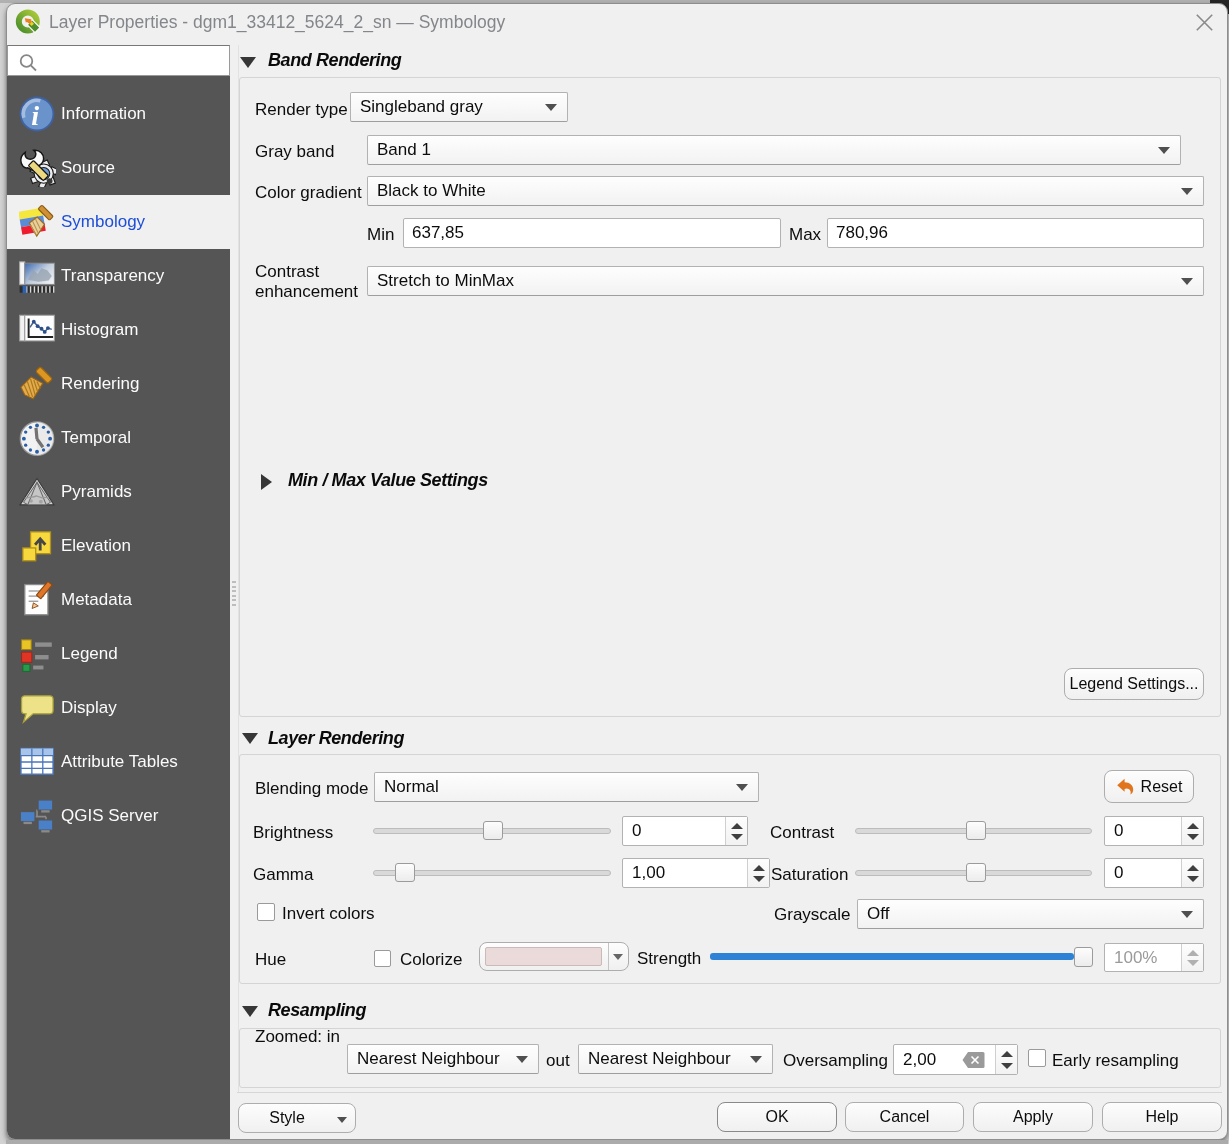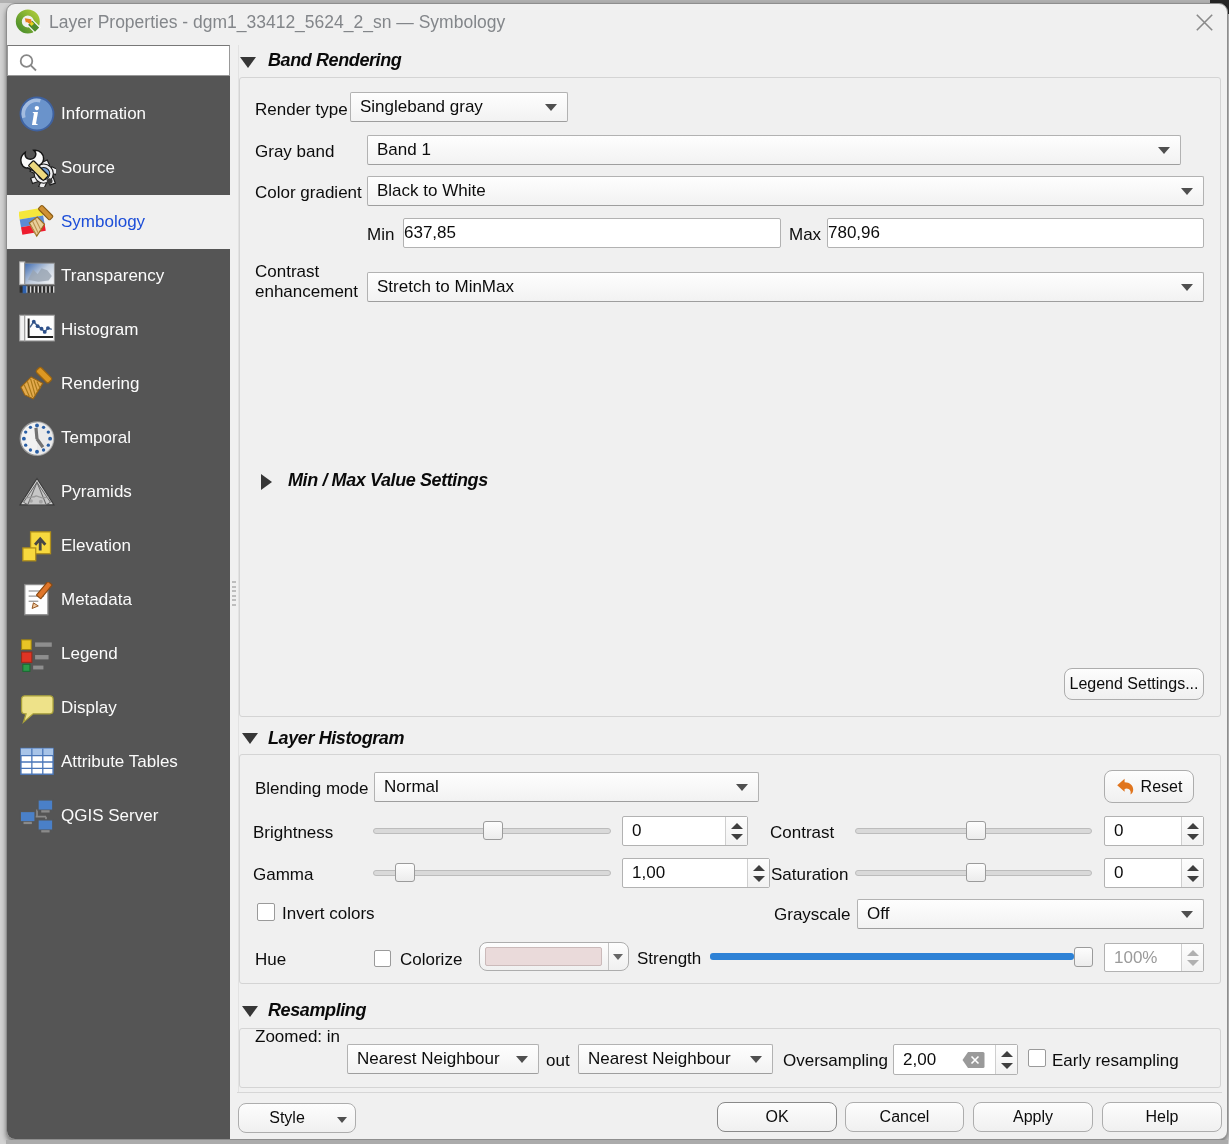--- a/index.html
+++ b/index.html
@@ -22,21 +22,21 @@
 
 #vline { left:238px; top:45px; width:1px; height:1047px; background:#e2e2e2; }
 #splitdots { left:232px; top:581px; width:4px; height:26px; background:repeating-linear-gradient(#bdbdbd 0 2px, transparent 2px 4.5px); }
 .tri-d { width:0; height:0; border-left:8px solid transparent; border-right:8px solid transparent; border-top:11px solid #363636; }
 .tri-r { width:0; height:0; border-top:8px solid transparent; border-bottom:8px solid transparent; border-left:11px solid #363636; }
 .hdr { font-size:18px; font-weight:bold; color:#0a0a0a; letter-spacing:-0.4px;font-style:italic; }
 .frame { border:1px solid #d4d4d4; border-radius:3px; }
 .lbl { font-size:17px; color:#0c0c0c; line-height:20px; }
 .combo { background:linear-gradient(#fefefe,#f2f2f2); border:1px solid #b2b2b2; border-bottom-color:#9e9e9e; border-radius:2px; font-size:17px; color:#0c0c0c; display:flex; align-items:center; padding-left:9px; }
 .combo .arr { position:absolute; right:10px; top:50%; margin-top:-3px; width:0; height:0; border-left:6px solid transparent; border-right:6px solid transparent; border-top:7px solid #4f4f4f; }
-.input { background:#fff; border:1px solid #b2b2b2; border-radius:2px; font-size:17px; color:#0c0c0c; display:flex; align-items:center; }
+.input { background:#fff; border:1px solid #b2b2b2; border-radius:2px; font-size:17px; color:#0c0c0c; display:flex; align-items:center; padding-left:8px; }
 .btn { background:linear-gradient(#fdfdfd,#f0f0f0); border:1px solid #adadad; border-radius:8px; font-size:16px; color:#0c0c0c; display:flex; align-items:center; justify-content:center; }
 .spin { background:#fff; border:1px solid #b2b2b2; border-radius:2px; font-size:17px; color:#0c0c0c; }
 .spin .val { position:absolute; left:9px; top:50%; transform:translateY(-50%); }
 .spin .arrs { position:absolute; right:0; top:0; bottom:0; width:22px; border-left:1px solid #cfcfcf; background:linear-gradient(#fdfdfd,#f2f2f2); }
 .spin .up { position:absolute; left:50%; top:5.5px; margin-left:-6px; width:0; height:0; border-left:6px solid transparent; border-right:6px solid transparent; border-bottom:6.5px solid #3f3f3f; }
 .spin .dn { position:absolute; left:50%; bottom:5px; margin-left:-6px; width:0; height:0; border-left:6px solid transparent; border-right:6px solid transparent; border-top:6.5px solid #3f3f3f; }
 .track { background:#d9d9d9; border:1px solid #bcbcbc; border-radius:3px; height:6px; }
 .handle { position:absolute; width:20px; height:19px; background:linear-gradient(#fdfdfd,#ececec); border:1px solid #9b9b9b; border-radius:3px; top:-8px; }
 .cb { background:#fff; border:1px solid #9a9a9a; border-radius:2px; width:18px; height:18px; }
 </style>
@@ -281,26 +281,26 @@
 <div class="abs combo" style="left:350px;top:92px;width:218px;height:30px">Singleband gray<i class="arr"></i></div>
 <div class="abs lbl" style="left:255px;top:142px">Gray band</div>
 <div class="abs combo" style="left:367px;top:135px;width:814px;height:30px">Band 1<i class="arr"></i></div>
 <div class="abs lbl" style="left:255px;top:183px">Color gradient</div>
 <div class="abs combo" style="left:367px;top:176px;width:837px;height:30px">Black to White<i class="arr"></i></div>
 <div class="abs lbl" style="left:367px;top:225px">Min</div>
 <div class="abs input" style="left:403px;top:218px;width:378px;height:30px">637,85</div>
 <div class="abs lbl" style="left:789px;top:225px">Max</div>
 <div class="abs input" style="left:827px;top:218px;width:377px;height:30px">780,96</div>
 <div class="abs lbl" style="left:255px;top:262px">Contrast<br>enhancement</div>
-<div class="abs combo" style="left:367px;top:272px;width:837px;height:30px">Stretch to MinMax<i class="arr"></i></div>
+<div class="abs combo" style="left:367px;top:266px;width:837px;height:30px">Stretch to MinMax<i class="arr"></i></div>
 <div class="abs tri-r" style="left:261px;top:474px"></div>
 <div class="abs hdr" style="left:288px;top:470px">Min / Max Value Settings</div>
 <div class="abs btn" style="left:1064px;top:668px;width:140px;height:32px">Legend Settings...</div>
 <div class="abs tri-d" style="left:242px;top:733px"></div>
-<div class="abs hdr" style="left:268px;top:728px">Layer Histogram</div>
+<div class="abs hdr" style="left:268px;top:728px">Layer Rendering</div>
 <div class="abs frame" style="left:239px;top:754px;width:982px;height:230px"></div>
 <div class="abs lbl" style="left:255px;top:779px">Blending mode</div>
 <div class="abs combo" style="left:374px;top:772px;width:385px;height:30px">Normal<i class="arr"></i></div>
 <div class="abs btn" style="left:1104px;top:770px;width:90px;height:33px"><svg width="19" height="17" viewBox="0 0 19 17" style="margin-right:6px">
       <path d="M1.2,7.2 L8.6,0.8 L8.6,4.3 C13.8,4.3 17.2,7.6 17.2,11.7 C17.2,13.9 16,15.7 14.4,16.5 C15.1,14.6 14.7,12.2 12.7,11.1 C11.3,10.3 9.8,10.4 8.6,11.1 L8.6,13.8 Z" fill="#e0751e"></path>
     </svg>Reset</div>
 <div class="abs lbl" style="left:253px;top:823px">Brightness</div>
 <div class="abs track" style="left:373px;top:828px;width:238px">
     <div class="handle" style="left:109px"></div>
   </div>

